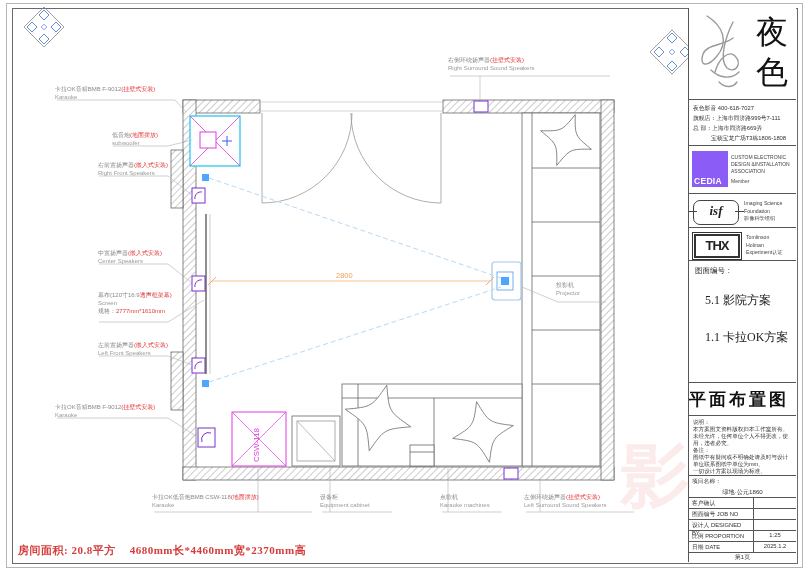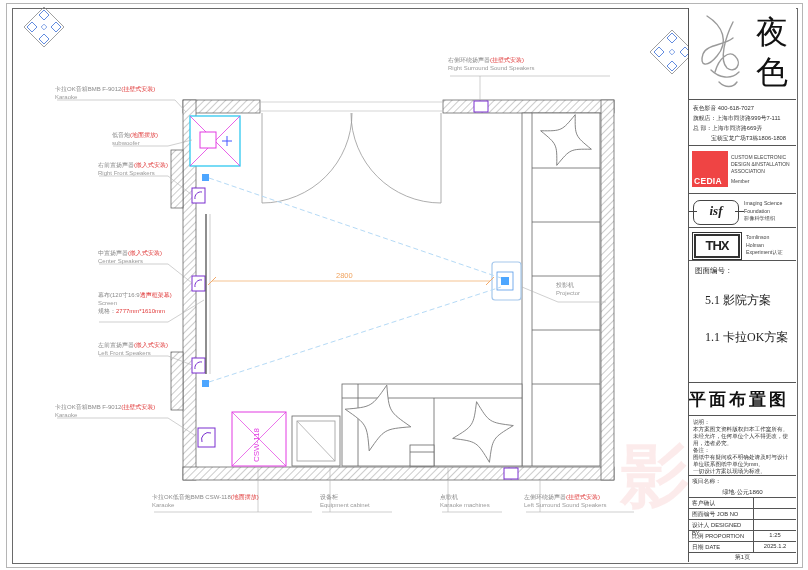--- a/index.html
+++ b/index.html
@@ -21,21 +21,21 @@
   #footer-note span{margin-right:14px;}
   
   #panel{position:absolute;left:688px;top:8px;width:108px;height:554px;border-left:1px solid #555;
          box-sizing:border-box;background:#fff;}
   .psec{box-sizing:border-box;border-bottom:1px solid #555;position:relative;overflow:hidden;}
   #sec-logo{height:92px;}
   #brand-vertical{position:absolute;right:8px;top:4px;font-size:32px;line-height:40px;color:#111;
                   font-family:"Liberation Serif","DejaVu Serif",serif;text-align:center;}
   #sec-contact{height:46px;font-size:5.8px;line-height:10px;color:#333;padding:3px 4px;}
   #sec-cedia{height:48px;padding:5px 3px;}
-  .cedia-box{float:left;width:36px;height:36px;background:#ef4444;position:relative;margin-right:3px;}
+  .cedia-box{float:left;width:36px;height:36px;background:#8b5cf6;position:relative;margin-right:3px;}
   .cedia-box .cedia-word{position:absolute;left:2px;bottom:1px;color:#fff;font-weight:bold;font-size:8.5px;letter-spacing:0.3px;}
   .cert-text{overflow:hidden;font-size:5px;line-height:7px;color:#444;padding-top:3px;}
   .cert-text .member{margin-top:3px;display:block;}
   #sec-thx{height:33px;padding:4px 3px;}
   .thx-box{float:left;width:42px;height:20px;border:2px solid #333;outline:1px solid #333;outline-offset:1px;
            margin:2px 6px 0 2px;text-align:center;}
   .thx-word{font-weight:bold;font-size:13px;line-height:19px;letter-spacing:-1px;color:#222;
             font-family:"Liberation Sans",sans-serif;}
   #sec-isf{height:34px;padding:4px 3px;}
   .isf-box{float:left;width:44px;height:23px;border:1.5px solid #444;border-radius:7px;margin:2px 5px 0 1px;
@@ -279,20 +279,23 @@
   </div>
   <div class="label" style="left:524px;top:493px;">
     <span class="cn">左侧环绕扬声器</span><span class="red">(挂壁式安装)</span>
     <span class="en">Left  Surround Sound Speakers</span>
   </div>
   <div class="label" style="left:556px;top:281px;">
     <span class="cn">投影机</span>
     <span class="en">Projector</span>
   </div>
 
+  <div id="footer-note">
+    <span>房间面积: 20.8平方</span><span>4680mm长*4460mm宽*2370mm高</span>
+  </div>
 
   <div id="panel">
 
     <div class="psec" id="sec-logo">
       <svg width="66" height="90">
         <g fill="none" stroke="#9a9a9a" stroke-width="1.4" stroke-linecap="round">
           <path d="M18,8 C34,18 40,34 28,48 C18,60 10,58 14,46 C18,36 34,38 44,30"></path>
           <path d="M44,14 C36,30 30,52 38,60 C46,66 54,56 46,48 C40,42 30,50 26,64"></path>
           <path d="M22,62 C30,70 42,72 50,64 M30,74 C36,80 44,80 48,74"></path>
         </g>

